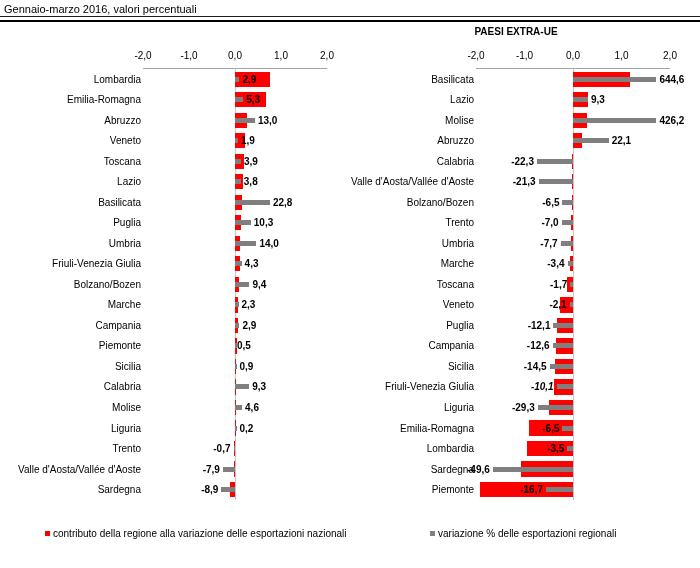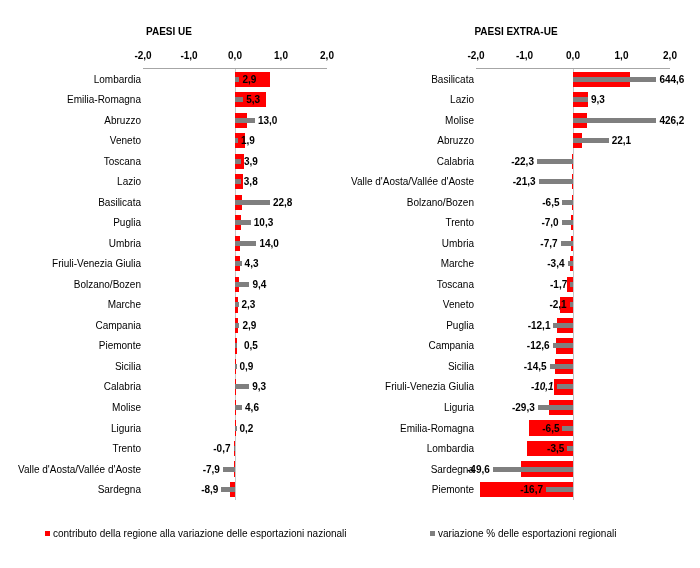--- a/index.html
+++ b/index.html
@@ -5,42 +5,45 @@
   html,body{margin:0;padding:0;background:#fff;}
   #stage{position:relative;width:700px;height:568px;background:#fff;
          font-family:"Liberation Sans","DejaVu Sans",sans-serif;color:#000;overflow:hidden;}
   .hdr{position:absolute;left:0;top:0;width:700px;}
   .page-title{font-size:11px;padding:3px 0 1px 4px;border-bottom:1px solid #1a1a1a;}
   .thick-rule{height:2px;background:#000;margin-top:3px;}
   .chart{position:absolute;top:26px;}
   .chart-title{position:absolute;top:0;left:0;width:100%;text-align:center;
                font-size:10px;font-weight:bold;}
   .tickrow{position:absolute;top:24px;left:0;height:12px;}
-  .tick{position:absolute;width:26px;text-align:center;font-size:10px;font-weight:bold;}
+  .tick{position:absolute;width:26px;text-align:center;font-size:10px;font-weight:normal;}
   .rows{position:absolute;top:42px;border-top:1px solid #a6a6a6;}
   .zero-line{position:absolute;top:0;width:1px;background:#c6c6c6;z-index:1;}
   .row{position:relative;}
   .cat{position:absolute;left:0;top:0;height:100%;display:flex;align-items:center;
        justify-content:flex-end;font-size:10px;white-space:nowrap;padding-right:2px;box-sizing:border-box;}
   .bar-red{position:absolute;background:#ff0000;z-index:2;}
   .bar-gray{position:absolute;background:#7f7f7f;z-index:3;}
   .vlabel{position:absolute;top:0;height:100%;display:flex;align-items:center;
           font-size:10px;font-weight:bold;white-space:nowrap;z-index:4;}
   .legend{position:absolute;top:528px;left:0;width:700px;height:14px;}
   .legend-item{position:absolute;display:flex;align-items:center;font-size:10px;white-space:nowrap;}
   .swatch{width:5px;height:5px;margin-right:3px;flex:none;}
 </style>
 </head>
 <body>
 
 <div id="stage">
 
+  <div class="hdr">
+    <div class="page-title">Gennaio-marzo 2016, valori percentuali</div>
+    <div class="thick-rule"></div>
+  </div>
 
   <div class="chart" id="chart-0" style="left: 4px; width: 330px; height: 475px;">
-    <div class="chart-title">PAESI UE</div>
     <div class="tickrow" style="left: 139px; width: 184px;">
         <div class="tick" style="left: -13px;">-2,0</div>
         <div class="tick" style="left: 33px;">-1,0</div>
         <div class="tick" style="left: 79px;">0,0</div>
         <div class="tick" style="left: 125px;">1,0</div>
         <div class="tick" style="left: 171px;">2,0</div>
       </div>
     <div class="rows" style="left: 139px; width: 184px; height: 431px;">
         <div class="zero-line" style="left: 92px; height: 431px;"></div>
         <div class="row" style="height: 20.5238px;">
@@ -118,21 +121,21 @@
         <div class="row" style="height: 20.5238px;">
           <div class="cat" style="left: -139px; width: 139px;">Campania</div>
           <div class="bar-red" style="top: 2.6619px; height: 15.2px; width: 2.76px; left: 92px;"></div>
           <div class="bar-gray" style="top: 7.7619px; height: 5px; width: 4.44667px; left: 92px;"></div>
           <span class="vlabel" style="left: 99.4467px;">2,9</span>
         </div>
         <div class="row" style="height: 20.5238px;">
           <div class="cat" style="left: -139px; width: 139px;">Piemonte</div>
           <div class="bar-red" style="top: 2.6619px; height: 15.2px; width: 1.84px; left: 92px;"></div>
           <div class="bar-gray" style="top: 7.7619px; height: 5px; width: 1.5px; left: 92px;"></div>
-          <span class="vlabel" style="left: 93px; padding-left: 8px;">0,5</span>
+          <span class="vlabel" style="left: 86px; padding-left: 8px;">0,5</span>
         </div>
         <div class="row" style="height: 20.5238px;">
           <div class="cat" style="left: -139px; width: 139px;">Sicilia</div>
           <div class="bar-red" style="top: 2.6619px; height: 15.2px; width: 1px; left: 92px;"></div>
           <div class="bar-gray" style="top: 7.7619px; height: 5px; width: 1.5px; left: 92px;"></div>
           <span class="vlabel" style="left: 96.5px;">0,9</span>
         </div>
         <div class="row" style="height: 20.5238px;">
           <div class="cat" style="left: -139px; width: 139px;">Calabria</div>
           <div class="bar-red" style="top: 2.6619px; height: 15.2px; width: 1px; left: 92px;"></div>

